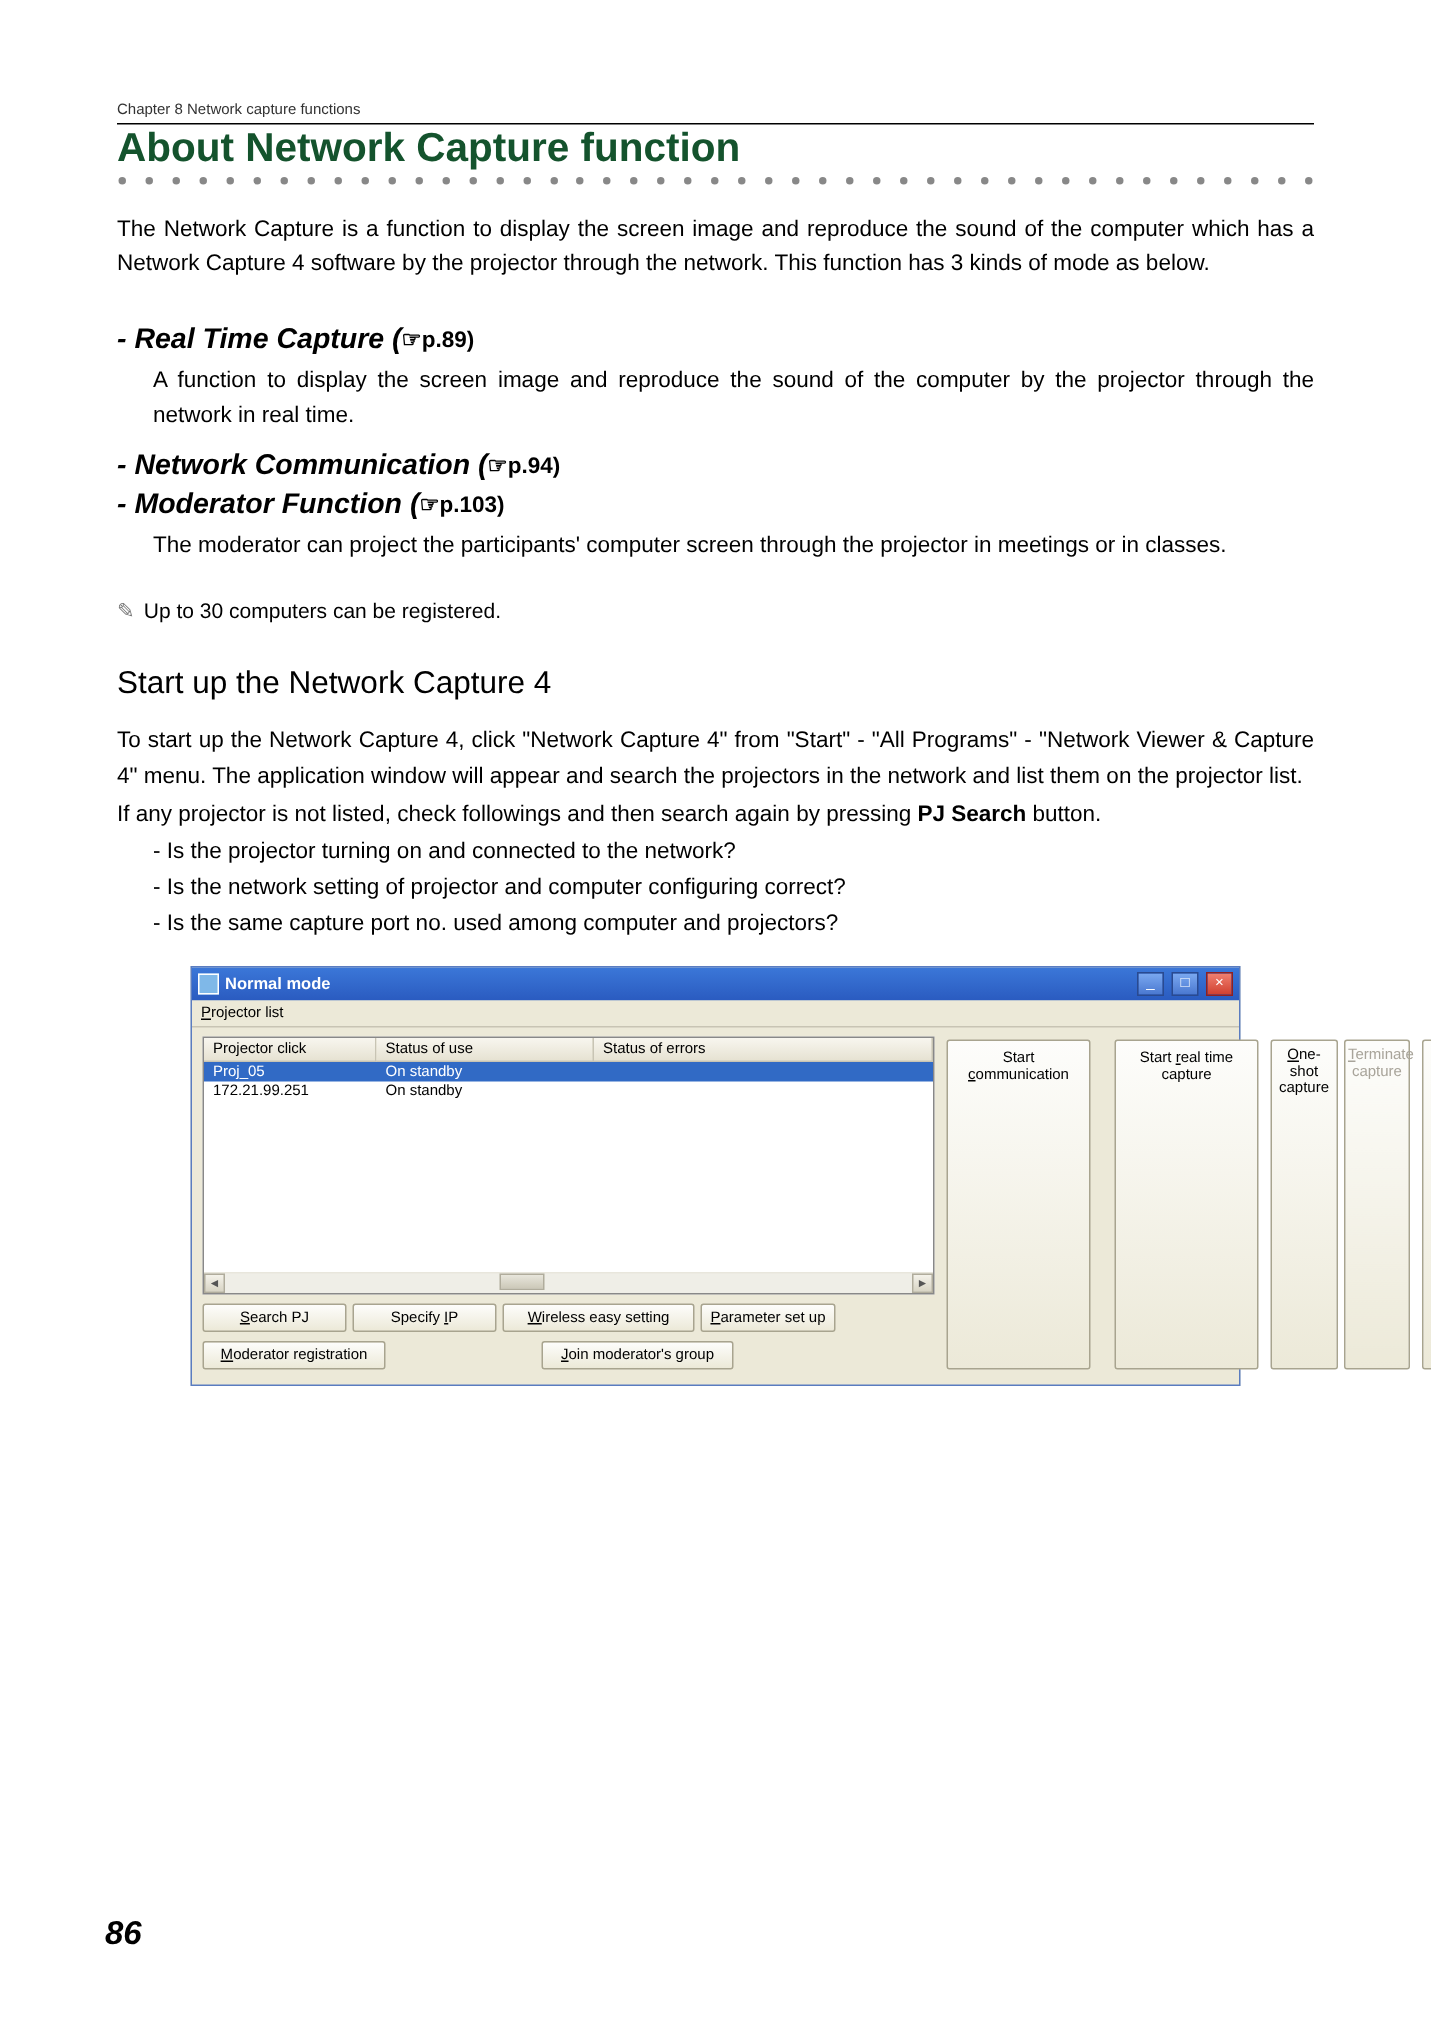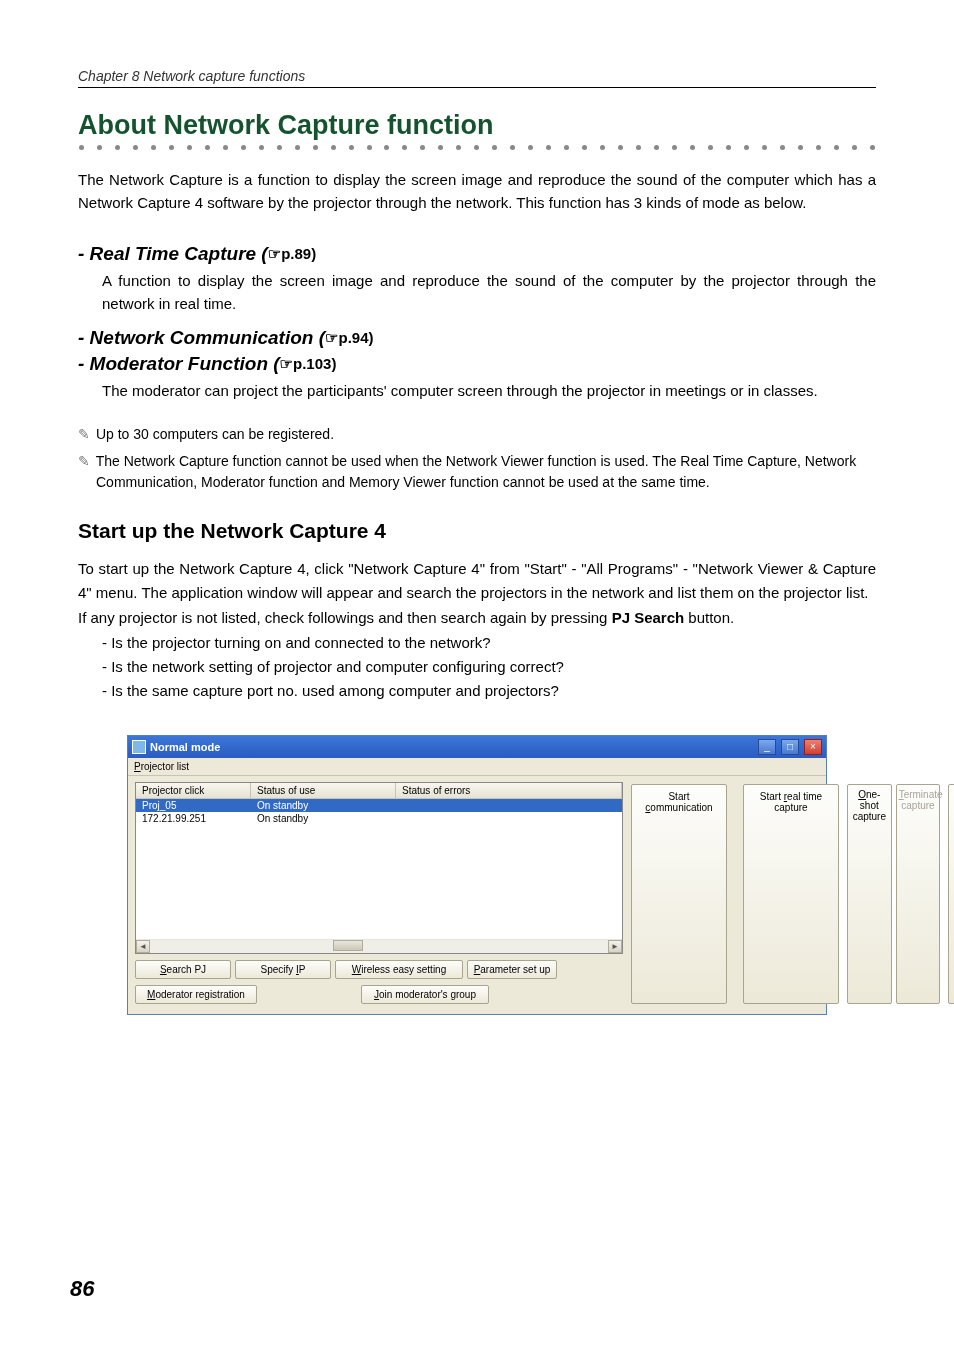--- a/index.html
+++ b/index.html
@@ -8,26 +8,24 @@
     background: #fff;
     width: 954px;
     height: 1350px;
     position: relative;
     color: #000;
   }
   .page {
     padding: 68px 78px 0 78px;
   }
   .chapter-header {
-    font-style: italic;
-    font-size: 14px;
+    font-size: 10px;
     color: #333;
     border-bottom: 1px solid #000;
     padding-bottom: 3px;
-    margin-bottom: 22px;
   }
   .main-title {
     color: #14532d;
     font-size: 27px;
     font-weight: bold;
     margin-bottom: 4px;
   }
   .dotted-row {
     display: flex;
     justify-content: space-between;
@@ -70,21 +68,21 @@
   }
   .note .pencil {
     display: inline-block;
     width: 14px;
     color: #777;
     text-indent: 0;
   }
   .notes-block { margin-top: 22px; margin-bottom: 26px; }
   .section-title {
     font-size: 21px;
-    font-weight: bold;
+    font-weight: normal;
     margin-bottom: 14px;
   }
   .body-text {
     font-size: 15px;
     line-height: 1.55;
     text-align: justify;
     margin-bottom: 2px;
   }
   .check-item {
     font-size: 15px;
@@ -96,21 +94,21 @@
     position: absolute;
     bottom: 48px;
     left: 70px;
     font-style: italic;
     font-weight: bold;
     font-size: 22px;
   }
 
   
   .win-wrap {
-    margin: 32px auto 0 auto;
+    margin: 16px auto 0 auto;
     width: 700px;
     border: 1px solid #5a7cc0;
     font-family: Tahoma, Arial, sans-serif;
     font-size: 10px;
     background: #ece9d8;
   }
   .titlebar {
     height: 22px;
     background: linear-gradient(#3b77d8, #2a5bc0);
     color: #fff;
@@ -262,21 +260,20 @@
     <span>- Network Communication (</span><span class="hand-icon">☞p.94)</span>
   </div>
 
   <div class="sub-heading">
     <span>- Moderator Function (</span><span class="hand-icon">☞p.103)</span>
   </div>
   <p class="sub-desc">The moderator can project the participants' computer screen through the projector in meetings or in classes.</p>
 
   <div class="notes-block">
     <p class="note"><span class="pencil">✎</span> <span>Up to 30 computers can be registered.</span></p>
-    <p class="note"><span class="pencil">✎</span> <span>The Network  Capture function cannot be used when the Network Viewer function is used. The Real Time Capture, Network Communication, Moderator function and Memory Viewer function cannot be used at the same time.</span></p>
   </div>
 
   <div class="section-title">Start up the Network Capture 4</div>
   <p class="body-text">To start up the Network Capture 4, click "Network Capture 4" from "Start" - "All Programs" - "Network Viewer &amp; Capture 4" menu. The application window will appear and search the projectors in the network and list them on the projector list.</p>
   <p class="body-text">
     <span>If any projector is not listed, check followings and then search again by pressing </span><span class="pj-bold">PJ Search</span><span> button.</span>
   </p>
   <p class="check-item">- Is the projector turning on and connected to the network?</p>
   <p class="check-item">- Is the network setting of projector and computer configuring correct?</p>
   <p class="check-item">- Is the same capture port no. used among computer and projectors?</p>

